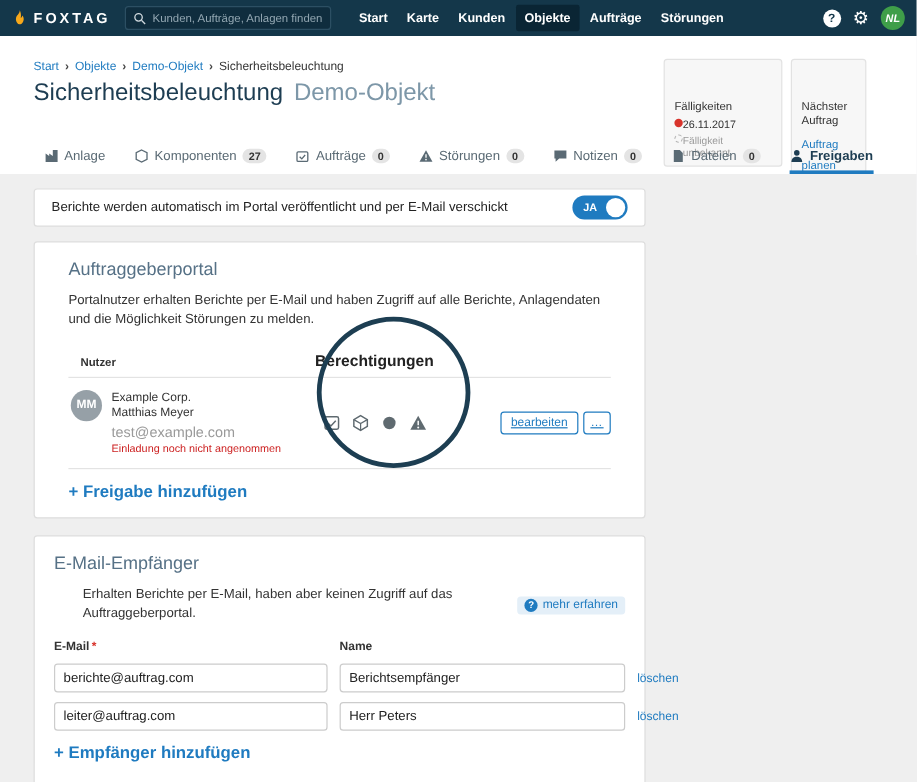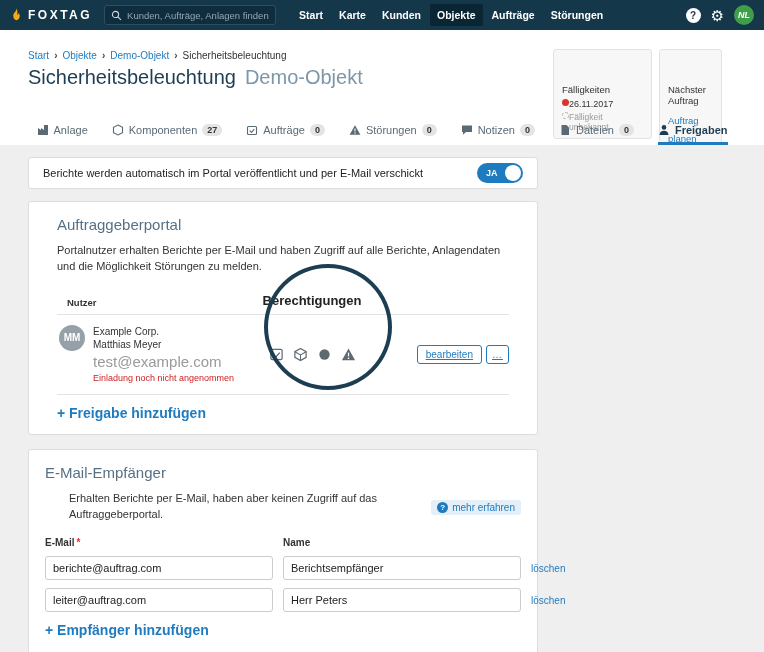--- a/index.html
+++ b/index.html
@@ -55,21 +55,21 @@
   .card-title { font-size:15px; font-weight:400; color:#567186; margin-bottom:10px; }
   .desc { font-size:11px; color:#333; line-height:1.45; max-width:482px; margin-bottom:16px; }
   .grid-head { display:flex; align-items:flex-end; border-bottom:1px solid #e3e3e3; padding:2px 0 6px; }
   .col-user { flex:1; padding-left:10px; font-size:9.5px; font-weight:bold; color:#333; }
   .col-perm { width:150px; text-align:center; font-size:13px; font-weight:bold; color:#222; }
   .col-actions { width:122px; }
   .user-row { display:flex; align-items:center; padding:10px 0; border-bottom:1px solid #e3e3e3; }
   .user-info { flex:1; display:flex; gap:8px; padding-left:2px; }
   .avatar-mm { width:26px; height:26px; border-radius:50%; background:#96a0a7; color:#fff; font-size:10px; font-weight:bold; display:flex; align-items:center; justify-content:center; flex:none; }
   .user-lines { font-size:10px; color:#333; line-height:1.35; }
-  .user-email { color:#9a9a9a; font-size:15px; }
+  .user-email { color:#9a9a9a; font-size:12px; }
   .user-status { color:#cc1f1f; font-size:9px; }
   .perm-icons { width:150px; display:flex; justify-content:center; align-items:center; gap:9px; color:#5f6a70; }
   .actions { width:122px; display:flex; gap:4px; justify-content:flex-end; }
   .btn-outline { border:1px solid #1f7bc0; color:#1f7bc0; background:#fff; font-size:10px; padding:3px 8px; border-radius:3px; cursor:pointer; font-family:inherit;text-decoration:underline; }
   .btn-more { padding:3px 5px; letter-spacing:1px; }
   .add-link { display:inline-block; margin-top:10px; color:#1f7bc0; font-size:14px; font-weight:bold; text-decoration:none; cursor:pointer; }
   
   .card-email { margin-top:14px; padding:14px 16px 16px; }
   .desc-inline { display:flex; align-items:center; gap:6px; margin-bottom:4px; }
   .desc-inline .desc { margin-bottom:0;margin-left:24px; }

